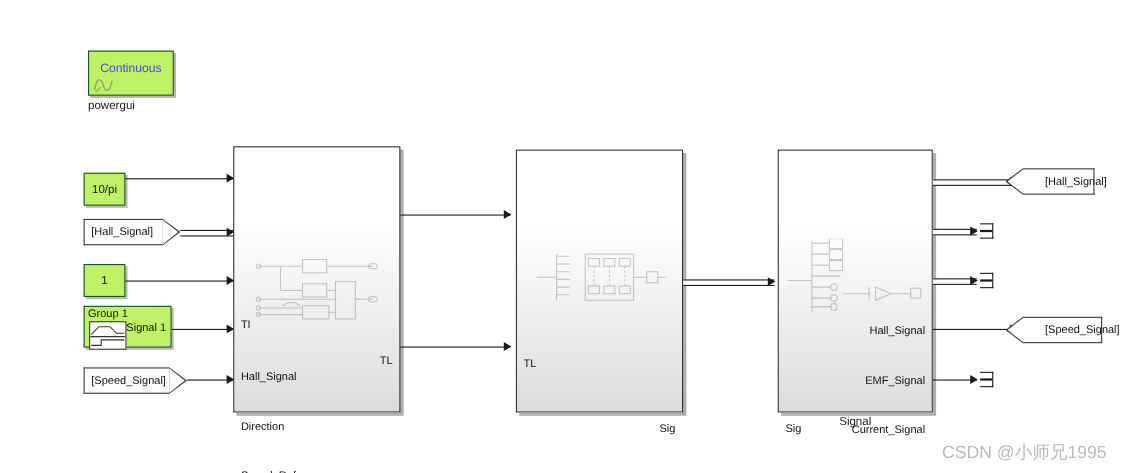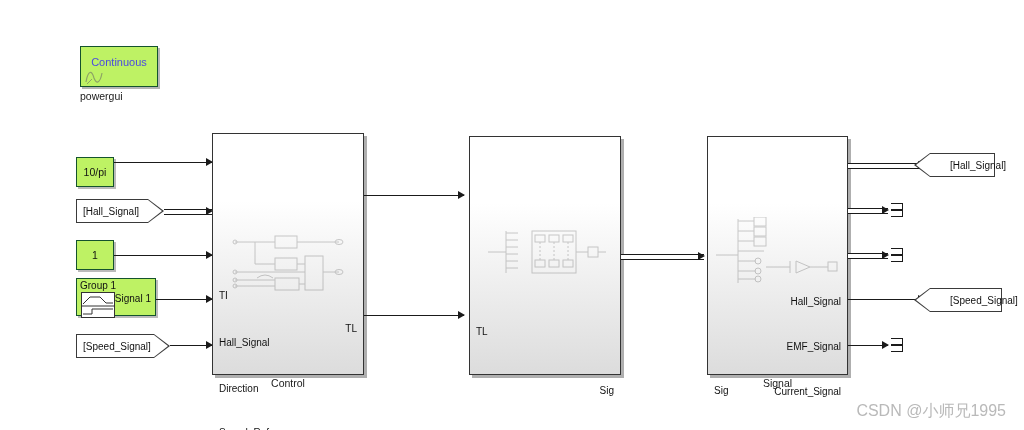--- a/index.html
+++ b/index.html
@@ -306,21 +306,20 @@
       <path d="M26 44 q8 -6 16 0" fill="none" stroke="#555"></path>
     </svg>
     <div class="port-label" style="left:6px; top:156px;">TI</div>
     <div class="port-label" style="left:6px; top:203px;">Hall_Signal</div>
     <div class="port-label" style="left:6px; top:249px;">Direction</div>
     <div class="port-label" style="left:6px; top:293px;">Speed_Ref</div>
 
     <div class="port-label right" style="right:6px; top:189px;">TL</div>
 
   </div>
-  <div class="subsys-name" style="left:212px; top:377px; width:152px;">Control</div>
 
   <div class="wire" style="left:364px; top:195px; width:100px;"></div>
   <div class="arrow" style="left:458px; top:190.5px;"></div>
 
   <div class="wire" style="left:364px; top:315px; width:100px;"></div>
   <div class="arrow" style="left:458px; top:310.5px;"></div>
 
   <div class="subsys" style="left:469px; top:136px; width:152px; height:239px;">
     <svg class="preview" style="left:18px; top:92px; width:118px; height:46px;" viewBox="0 0 118 46">
       <line x1="0" y1="23" x2="18" y2="23" stroke="#555"></line>

